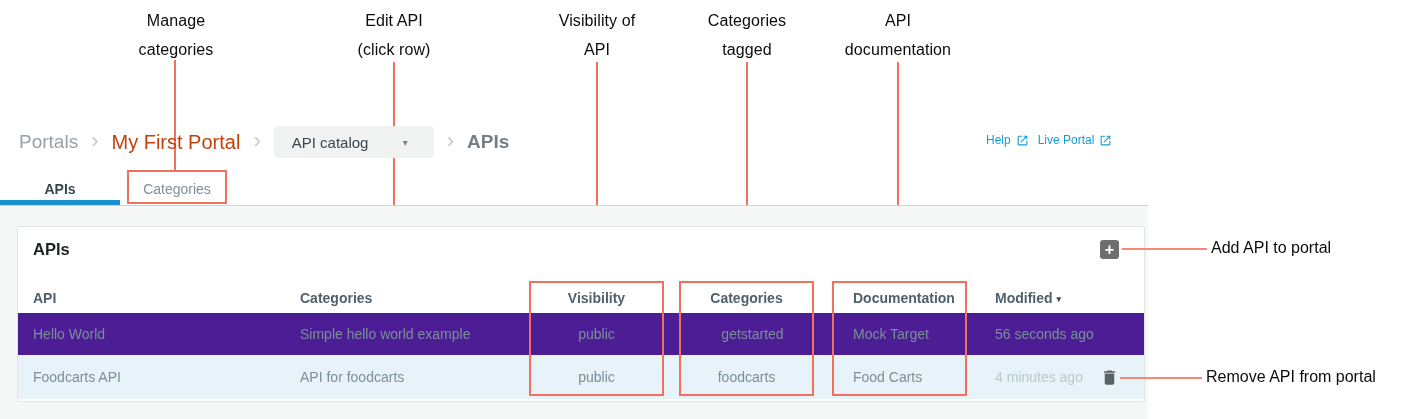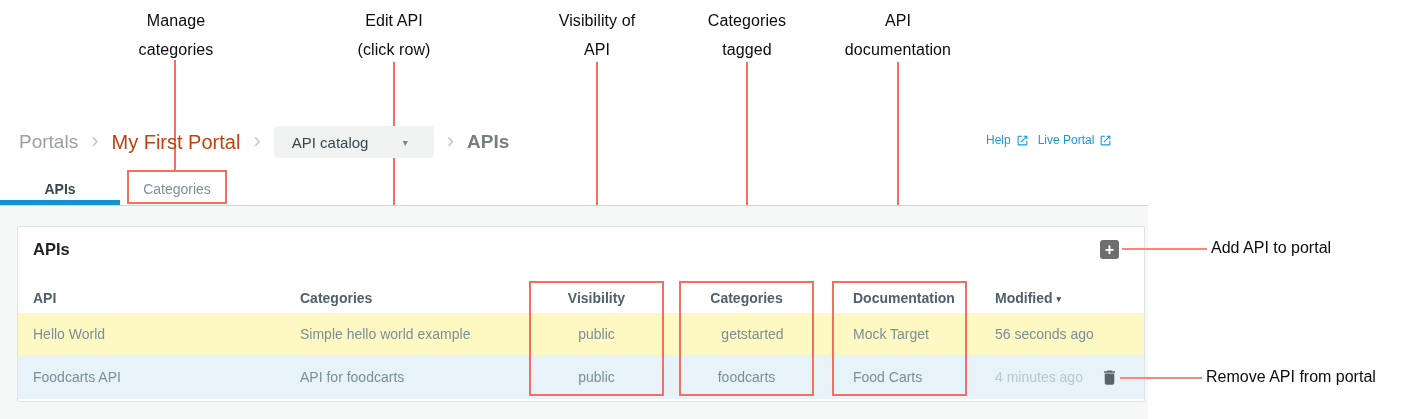--- a/index.html
+++ b/index.html
@@ -56,21 +56,21 @@
   .col-api  { left:33px; }
   .col-desc { left:300px; }
   .col-vis  { left:529px; width:135px; text-align:center; }
   .col-cat  { left:679px; width:135px; text-align:center; }
   .col-doc  { left:853px; }
   .col-mod  { left:995px; }
   .th { top:290px; color:#4e616c; font-weight:700; }
   .sort-caret { font-size:9px; color:#44535c; margin-left:4px; vertical-align:1px; }
   .thead-border { position:absolute; left:18px; top:313px; width:1126px; height:1px; background:#dde3e6; }
   .row { position:absolute; left:18px; width:1126px; height:43px; cursor:pointer; }
-  .row-1 { top:313px; background:#fef9c3; border-bottom:1px solid #eef1f3; }
+  .row-1 { top:313px; background:#4c1d95; border-bottom:1px solid #eef1f3; }
   .row-2 { top:356px; background:#e7f2f9; }
   .td { top:13px; position:absolute; color:#7b8f9a; }
   .td.faded { color:#b9c8d0; }
   .trash-btn { position:absolute; left:1079px; top:9px; width:24px; height:24px;
                display:flex; align-items:center; justify-content:center; cursor:pointer; }
   .trash-btn svg { width:19px; height:19px; fill:#5a6268; }
 </style>
 </head>
 <body>
 

